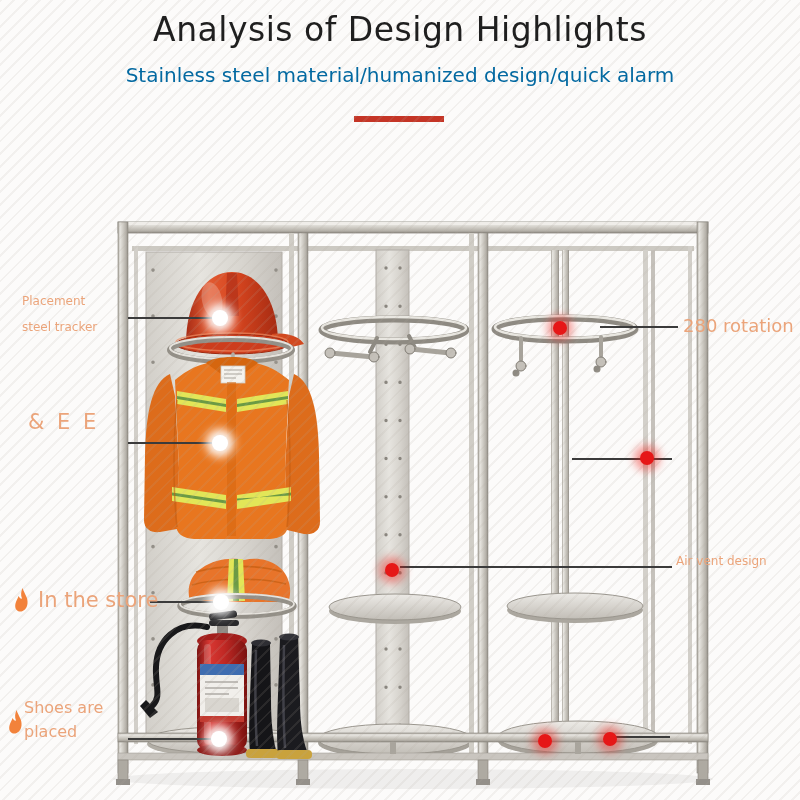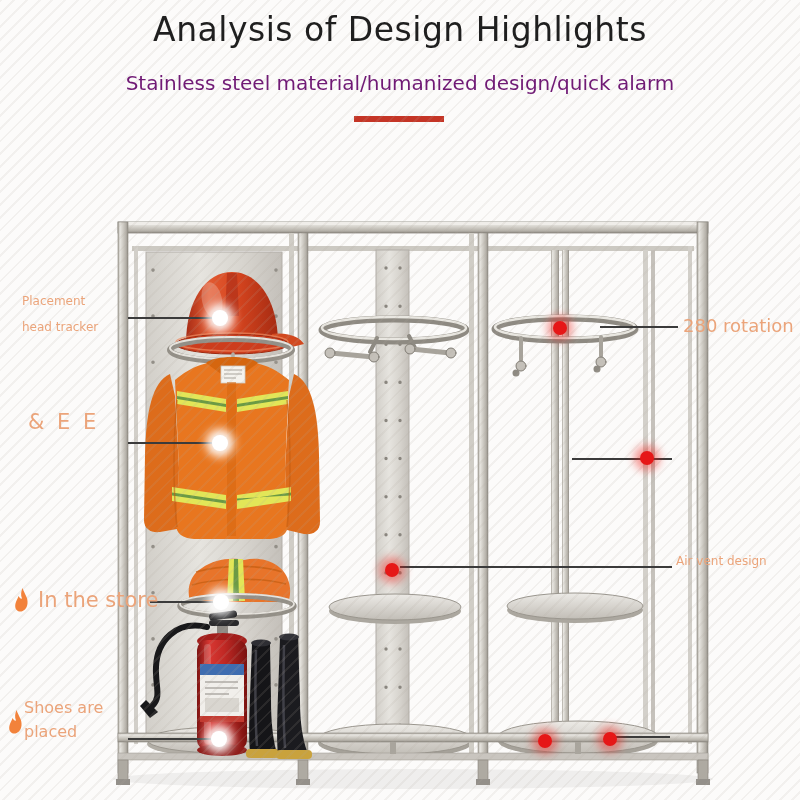--- a/index.html
+++ b/index.html
@@ -5,21 +5,21 @@
   html,body{margin:0;padding:0;}
   body{font-family:"DejaVu Sans","Liberation Sans",sans-serif;background:#fcfbfa;}
   .page{position:relative;width:800px;height:800px;overflow:hidden;background:#fcfbfa;}
 
   
   .stripes{position:absolute;inset:0;z-index:30;pointer-events:none;
     background:repeating-linear-gradient(135deg, rgba(176,168,158,0.13) 0 2px, transparent 2px 9px);}
 
   header{position:absolute;left:0;top:0;width:800px;text-align:center;z-index:40;}
   .title{margin:0;padding-top:10px;font-size:33px;font-weight:500;color:#1f1f1f;letter-spacing:0.5px;}
-  .subtitle{margin:8px;padding-top:14px;font-size:20px;font-weight:400;color:#701a75;}
+  .subtitle{margin:0;padding-top:14px;font-size:20px;font-weight:400;color:#0369a1;}
   .underline{position:absolute;left:354px;top:116px;width:90px;height:6px;background:#c53526;}
 
   .rack{position:absolute;left:0;top:0;z-index:10;}
 
   .callout{position:absolute;z-index:40;color:#eba47a;}
   .c0{left:22px;top:288px;font-size:12px;line-height:26px;}
   .c1{left:28px;top:410px;font-size:21px;letter-spacing:3px;}
   .c2{left:38px;top:588px;font-size:21px;}
   .c3{left:24px;top:696px;font-size:16px;line-height:24px;}
   .c4{left:683px;top:315px;font-size:18px;}
@@ -294,21 +294,21 @@
       </svg>
   </span>
   <span class="flame f3">
     <svg width="15" height="26" viewBox="0 0 15 26">
         <path d="M8.5,0 C11,7 14,9.5 13.5,15.5 C13,21 9,24 5.5,23.5 C2,23 0.5,19.5 1.5,15.5 C2.2,12.6 4,10.5 4.5,8 C5.5,10 7,11 8,10.5 C6.5,7 7,3.5 8.5,0 Z" fill="#f2823b"></path>
       </svg>
   </span>
 
   <div class="callout c0">
     <div>Placement</div>
-    <div>head tracker</div>
+    <div>steel tracker</div>
   </div>
   <div class="callout c1">
     <div>&amp; E E</div>
   </div>
   <div class="callout c3">
     <div>Shoes are</div>
     <div>placed</div>
   </div>
   <div class="callout c2">
     <div>In the store</div>

